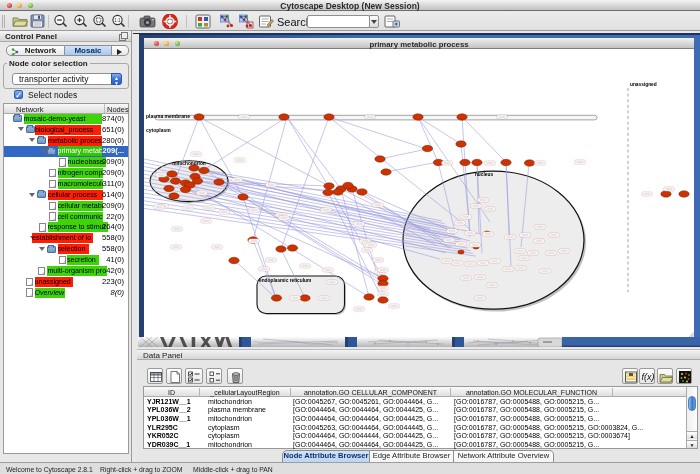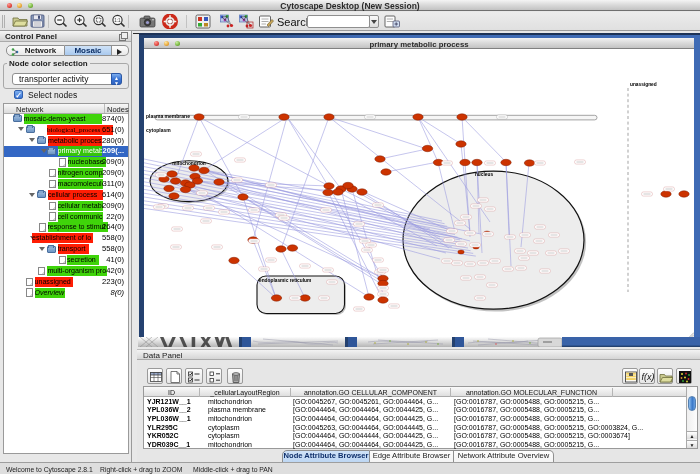--- a/index.html
+++ b/index.html
@@ -191,21 +191,21 @@
         <div style="position:absolute;left:100px;top:0;width:1px;height:9px;background:#bbb"></div>
       </div>
 <div class="trow" style="top:9.50px;">
         <div class="fold" style="left:8.5px"></div>
         <span class="lab grn" style="left:19.5px;width:78px;">mosaic-demo-yeast</span>
         <span class="num">874(0)</span>
       </div>
 <div class="trow" style="top:20.36px;">
         <div class="arw" style="left:14px"></div>
         <div class="fold" style="left:21.5px"></div>
-        <span class="lab red" style="left:43px;width:65.5px;font-family:Liberation Serif, serif;">biological_process</span>
+        <span class="lab red" style="left:31px;width:65.5px;">biological_process</span>
         <span class="num">651(0)</span>
       </div>
 <div class="trow" style="top:31.22px;">
         <div class="arw" style="left:25px"></div>
         <div class="fold" style="left:33px"></div>
         <span class="lab red" style="left:44px;width:54px;">metabolic process</span>
         <span class="num">280(0)</span>
       </div>
 <div class="trow" style="top:42.08px;background:#3367c4;">
         <div class="arw" style="left:36.5px"></div>
@@ -251,21 +251,21 @@
       </div>
 <div class="trow" style="top:128.96px;">
         <div class="arw" style="left:26px"></div>
         <div class="fold" style="left:31.5px"></div>
         <span class="lab red" style="left:28px;width:60.5px;">establishment of lo</span>
         <span class="num">558(0)</span>
       </div>
 <div class="trow" style="top:139.82px;">
         <div class="arw" style="left:35px"></div>
         <div class="fold" style="left:42.5px"></div>
-        <span class="lab red" style="left:53.5px;width:31px;">transport</span>
+        <span class="lab red" style="left:53.5px;width:31px;">selection</span>
         <span class="num">558(0)</span>
       </div>
 <div class="trow" style="top:150.68px;">
         <div class="file" style="left:54.5px"></div>
         <span class="lab grn" style="left:63px;width:32px;">secretion</span>
         <span class="num">41(0)</span>
       </div>
 <div class="trow" style="top:161.54px;text-align:center;">
         <div class="file" style="left:34px"></div>
         <span class="lab grn" style="left:42.5px;width:60.5px;">multi-organism pro</span>

